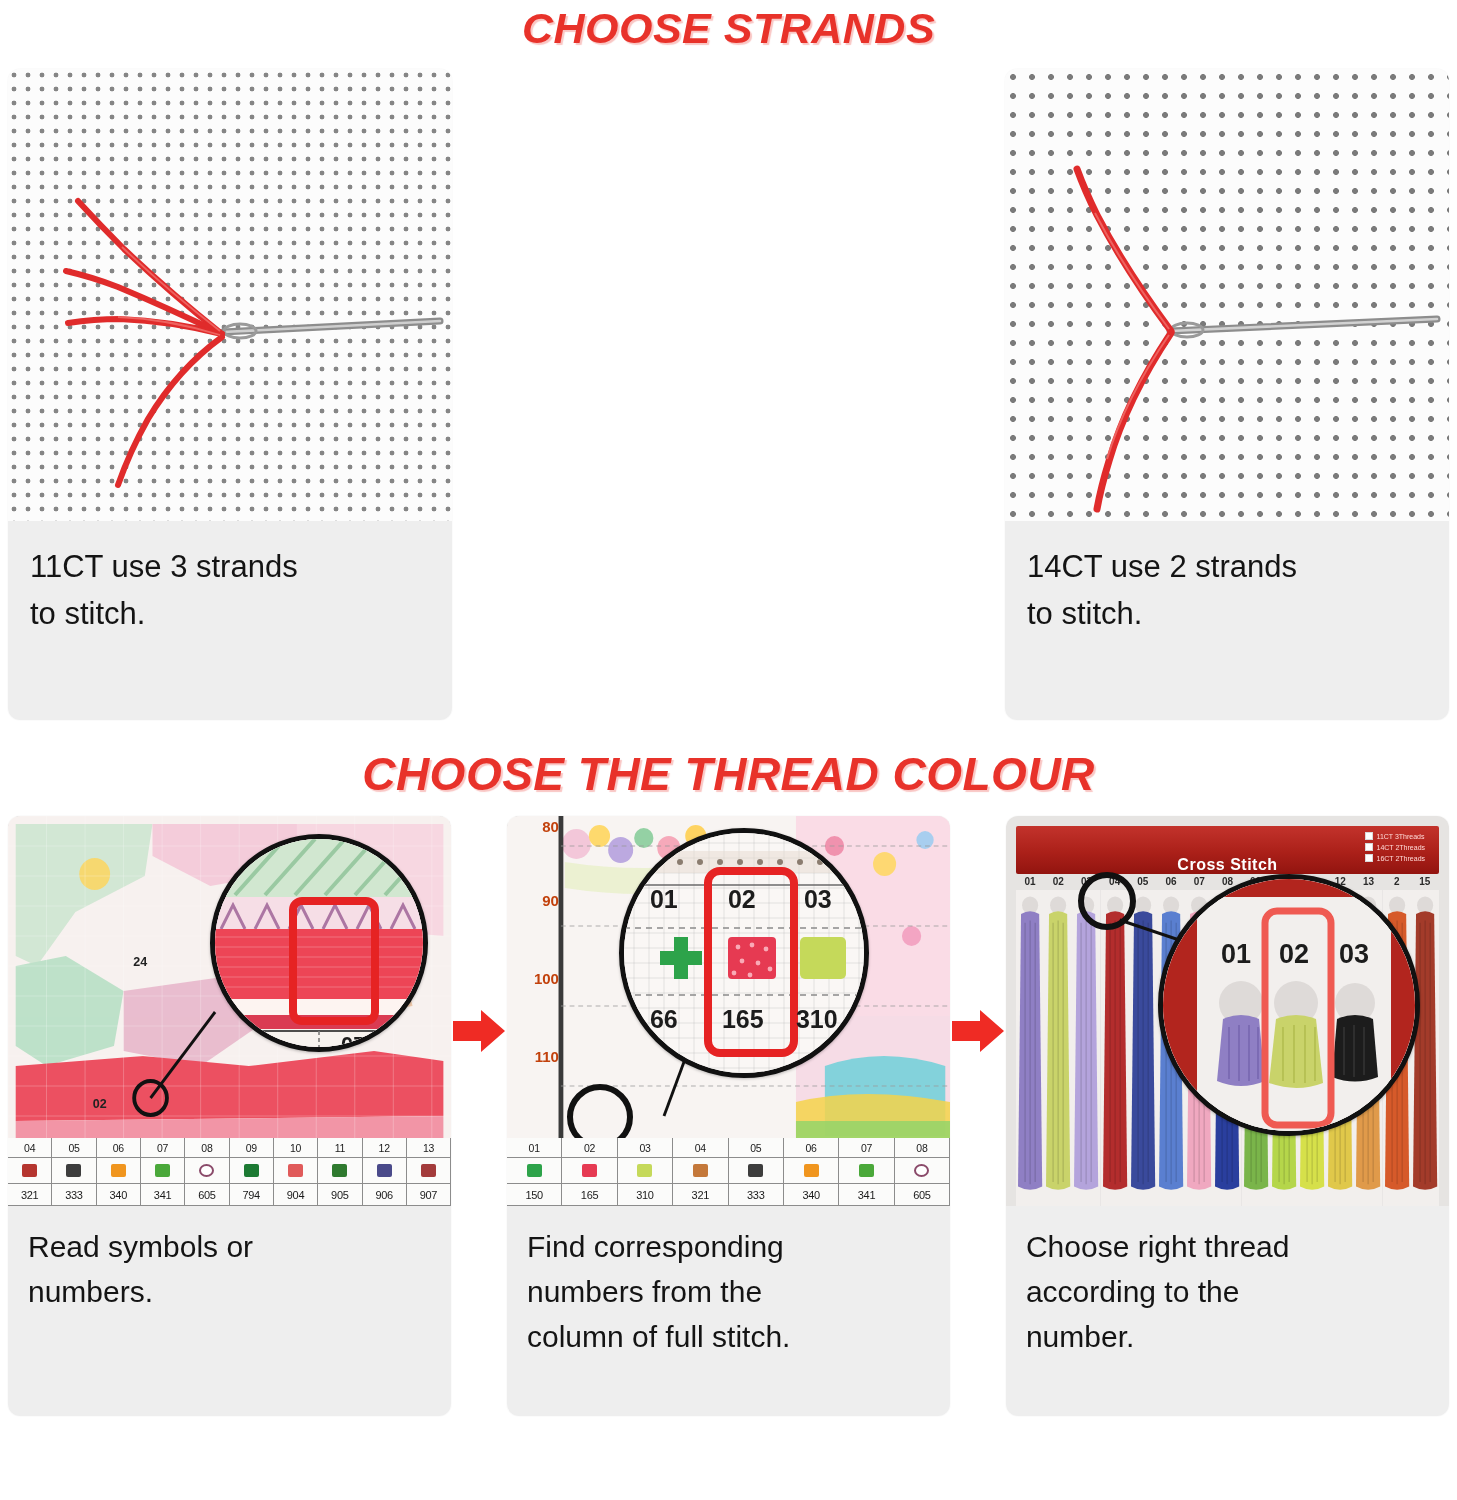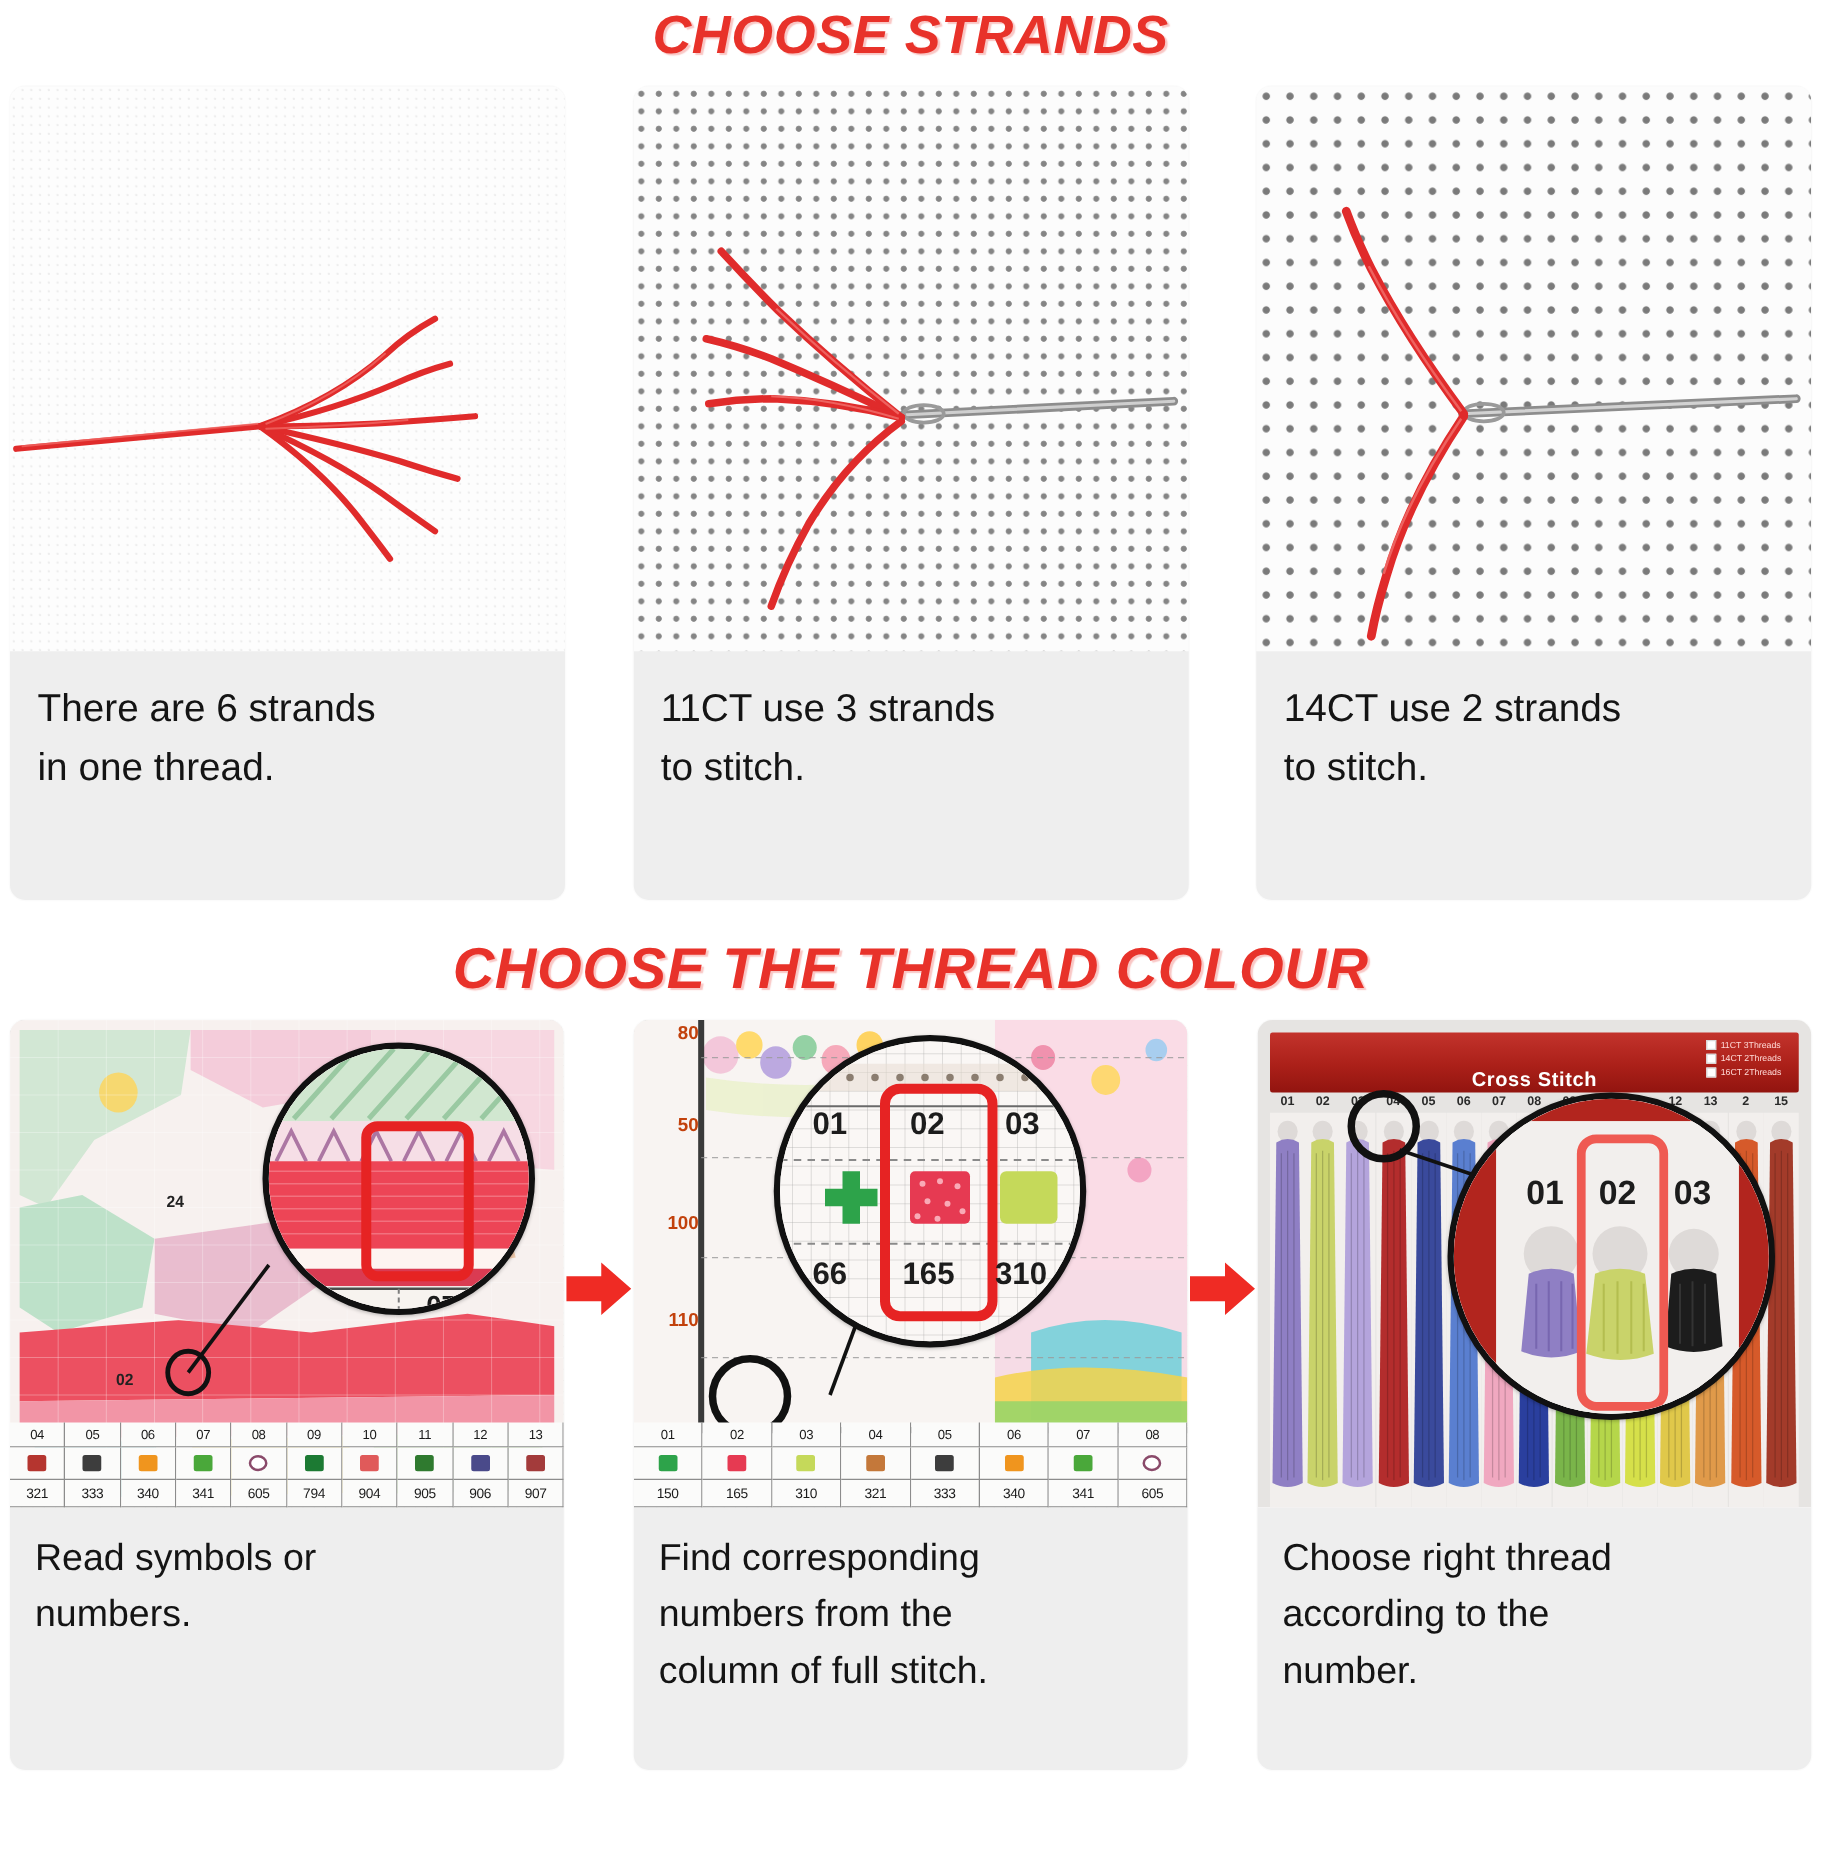--- a/index.html
+++ b/index.html
@@ -131,43 +131,20 @@
 </style>
 </head>
 <body>
 
 <div class="page">
 
   <div class="section-title" id="title-strands">CHOOSE STRANDS</div>
 
   <div class="row row-1" style="margin-top:18px;">
 
-    <div class="card">
-      <div class="photo">
-        <div class="cloth-plain"></div>
-        <svg class="art" viewBox="0 0 444 452" preserveAspectRatio="none">
-          <g fill="none" stroke="#e02b2b" stroke-width="5" stroke-linecap="round">
-            <path d="M5 290 Q 90 282 200 272"></path>
-            <path d="M200 272 Q 260 250 300 215 Q 318 198 340 186"></path>
-            <path d="M200 272 Q 262 258 308 238 Q 330 228 352 222"></path>
-            <path d="M200 272 Q 268 272 320 268 Q 348 266 372 264"></path>
-            <path d="M200 272 Q 265 286 312 300 Q 336 308 358 314"></path>
-            <path d="M200 272 Q 258 298 298 326 Q 320 342 340 356"></path>
-            <path d="M200 272 Q 248 306 278 344 Q 292 362 304 378"></path>
-          </g>
-          <g fill="none" stroke="#f26a66" stroke-width="1.6" stroke-linecap="round" opacity="0.75">
-            <path d="M10 288 Q 95 280 198 270"></path>
-            <path d="M205 270 Q 262 248 300 214"></path>
-            <path d="M205 274 Q 266 272 318 267"></path>
-          </g>
-        </svg>
-      </div>
-      <div class="caption">There are 6 strands
-in one thread.</div>
-    </div>
 
     <div class="card">
       <div class="photo">
         <div class="cloth-11"></div>
         <svg class="art" viewBox="0 0 444 452" preserveAspectRatio="none">
 
           <g>
             <line x1="215" y1="263" x2="432" y2="252" stroke="#8d8d8d" stroke-width="7" stroke-linecap="round"></line>
             <line x1="215" y1="263" x2="432" y2="252" stroke="#cfcfcf" stroke-width="2.6" stroke-linecap="round"></line>
             <ellipse cx="232" cy="262" rx="16" ry="7" fill="none" stroke="#9a9a9a" stroke-width="3"></ellipse>
@@ -386,21 +363,21 @@
 
           <g stroke="#9a9a9a" stroke-width="1" stroke-dasharray="5 4" opacity="0.8">
             <path d="M56 30 H460 M56 110 H460 M56 190 H460 M56 270 H460"></path>
           </g>
 
           <line x1="163" y1="300" x2="196" y2="214" stroke="#111" stroke-width="3"></line>
         </svg>
 
         <div style="position:absolute; left:6px; top:0; width:48px; height:330px; font-size:15px; font-weight:700; color:#c2410c;">
           <div style="position:absolute; top:2px;   right:2px;">80</div>
-          <div style="position:absolute; top:76px;  right:2px;">50</div>
+          <div style="position:absolute; top:76px;  right:2px;">90</div>
           <div style="position:absolute; top:154px; right:2px;">100</div>
           <div style="position:absolute; top:232px; right:2px;">110</div>
         </div>
 
         <div class="magnifier" style="left:112px; top:12px; width:250px; height:250px;">
           <svg viewBox="0 0 250 250" width="250" height="250">
             <rect x="0" y="0" width="250" height="250" fill="#faf7f5"></rect>
             <g stroke="rgba(170,170,170,0.35)" stroke-width="0.8">
               <path d="M0 10 H250 M0 25 H250 M0 40 H250 M0 55 H250 M0 70 H250 M0 85 H250 M0 100 H250 M0 115 H250 M0 130 H250 M0 145 H250 M0 160 H250 M0 175 H250 M0 190 H250 M0 205 H250 M0 220 H250 M0 235 H250"></path>
               <path d="M10 0 V250 M25 0 V250 M40 0 V250 M55 0 V250 M70 0 V250 M85 0 V250 M100 0 V250 M115 0 V250 M130 0 V250 M145 0 V250 M160 0 V250 M175 0 V250 M190 0 V250 M205 0 V250 M220 0 V250 M235 0 V250"></path>

